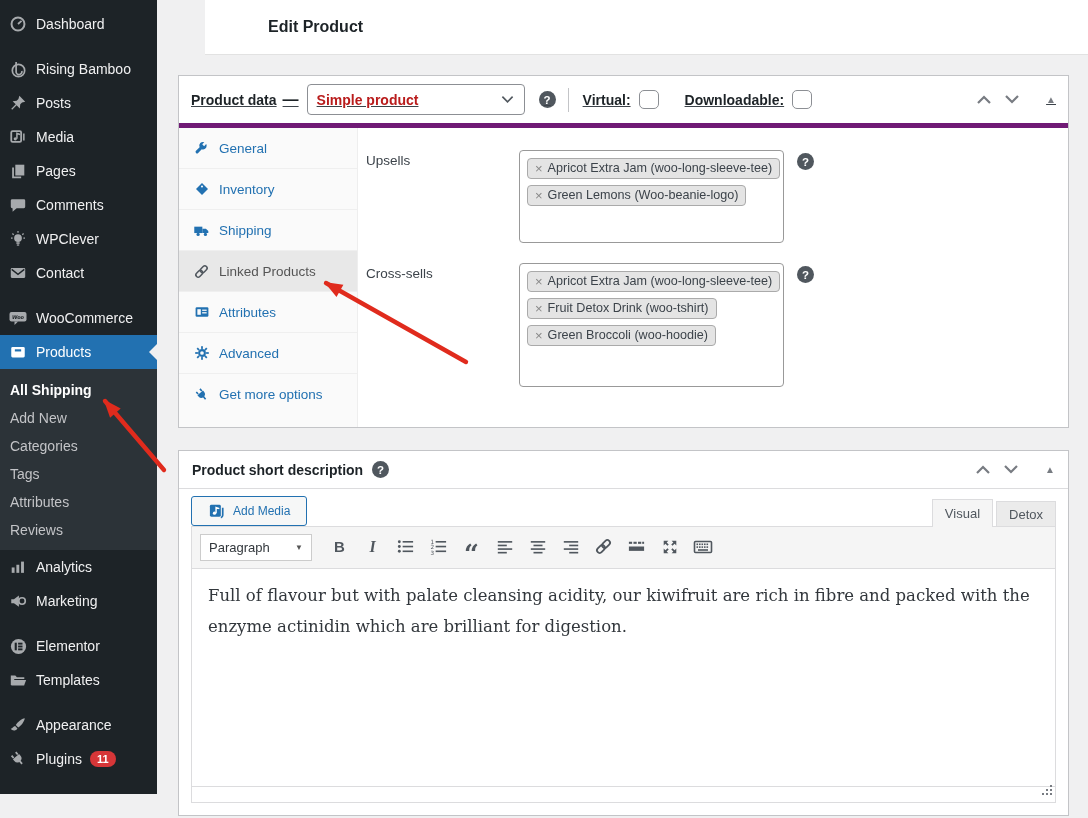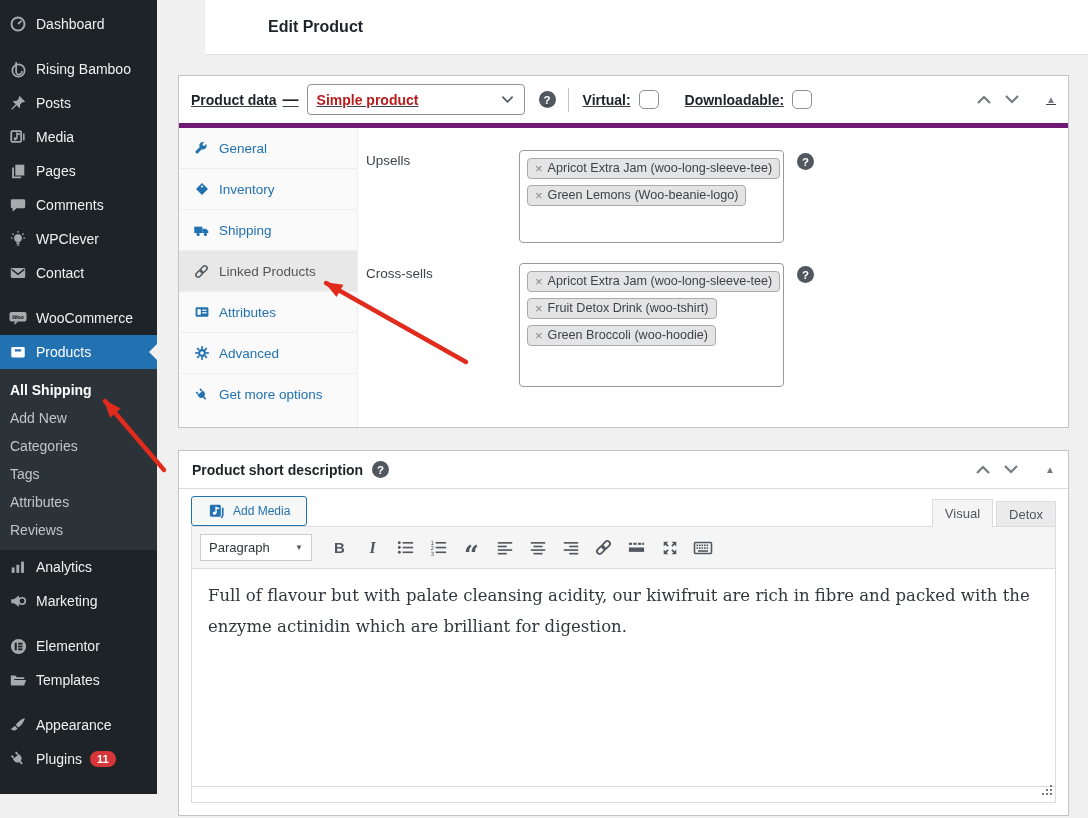--- a/index.html
+++ b/index.html
@@ -63,21 +63,21 @@
   .sd-header { display:flex; align-items:center; height:38px; padding:12px 13px; border-bottom:1px solid #dcdcde; }
   .sd-header .help { margin-left:9px; }
   .sd-body { padding:7px 12px 12px; }
   .editor-tools { display:flex; justify-content:space-between; align-items:flex-end; }
   .add-media { display:inline-flex; align-items:center; height:30px; padding:0 16px; background:#f6f7f7; border:1px solid #2271b1; border-radius:3px; color:#2271b1; font-size:12px; cursor:pointer; gap:6px; }
   .editor-tabs { display:flex; align-items:flex-end; }
   .etab { font-size:13px; color:#50575e; padding:0 12px; cursor:pointer; }
   .etab.visual { height:28px; line-height:28px; background:#f5f5f5; border:1px solid #dcdcde; border-bottom:none; position:relative; z-index:2; margin-bottom:-1px; }
   .etab.text { height:25px; line-height:25px; background:#ebebeb; border:1px solid #dcdcde; border-bottom:none; margin-left:3px; }
   .editor-container { border:1px solid #dcdcde; position:relative; z-index:1; }
-  .mce-toolbar { background:#f5f5f5; border-bottom:1px solid #dcdcde; display:flex; align-items:center; padding:7px 8px; gap:6px; }
+  .mce-toolbar { background:#f5f5f5; border-bottom:1px solid #dcdcde; display:flex; align-items:flex-start; padding:7px 8px; gap:6px; }
   .para-select { width:112px; height:27px; background:#fff; border:1px solid #ccc; display:flex; align-items:center; justify-content:space-between; padding:0 8px; font-size:13px; color:#32373c; cursor:pointer; margin-right:8px; }
   .para-select .caret { font-size:8px; color:#555; }
   .tbtn { width:27px; height:25px; display:flex; align-items:center; justify-content:center; background:none; border:0; color:#50575e; cursor:pointer; }
   .tbtn.bold { font-weight:700; font-size:15px; }
   .tbtn.italic { font-style:italic; font-family:"Liberation Serif",serif; font-size:16px; font-weight:700; }
   .tbtn .quote-glyph { font-family:"DejaVu Serif",serif; font-size:26px; font-weight:700; line-height:0; position:relative; top:7px; }
   .mce-content { height:217px; padding:12px 16px; font-family:"DejaVu Serif", serif; font-size:16.5px; line-height:1.85; color:#32373c; background:#fff; }
   .mce-statusbar { height:16px; border-top:1px solid #dcdcde; position:relative; background:#fff; }
   .resize-handle { position:absolute; right:2px; bottom:2px; cursor:nwse-resize; }
 

